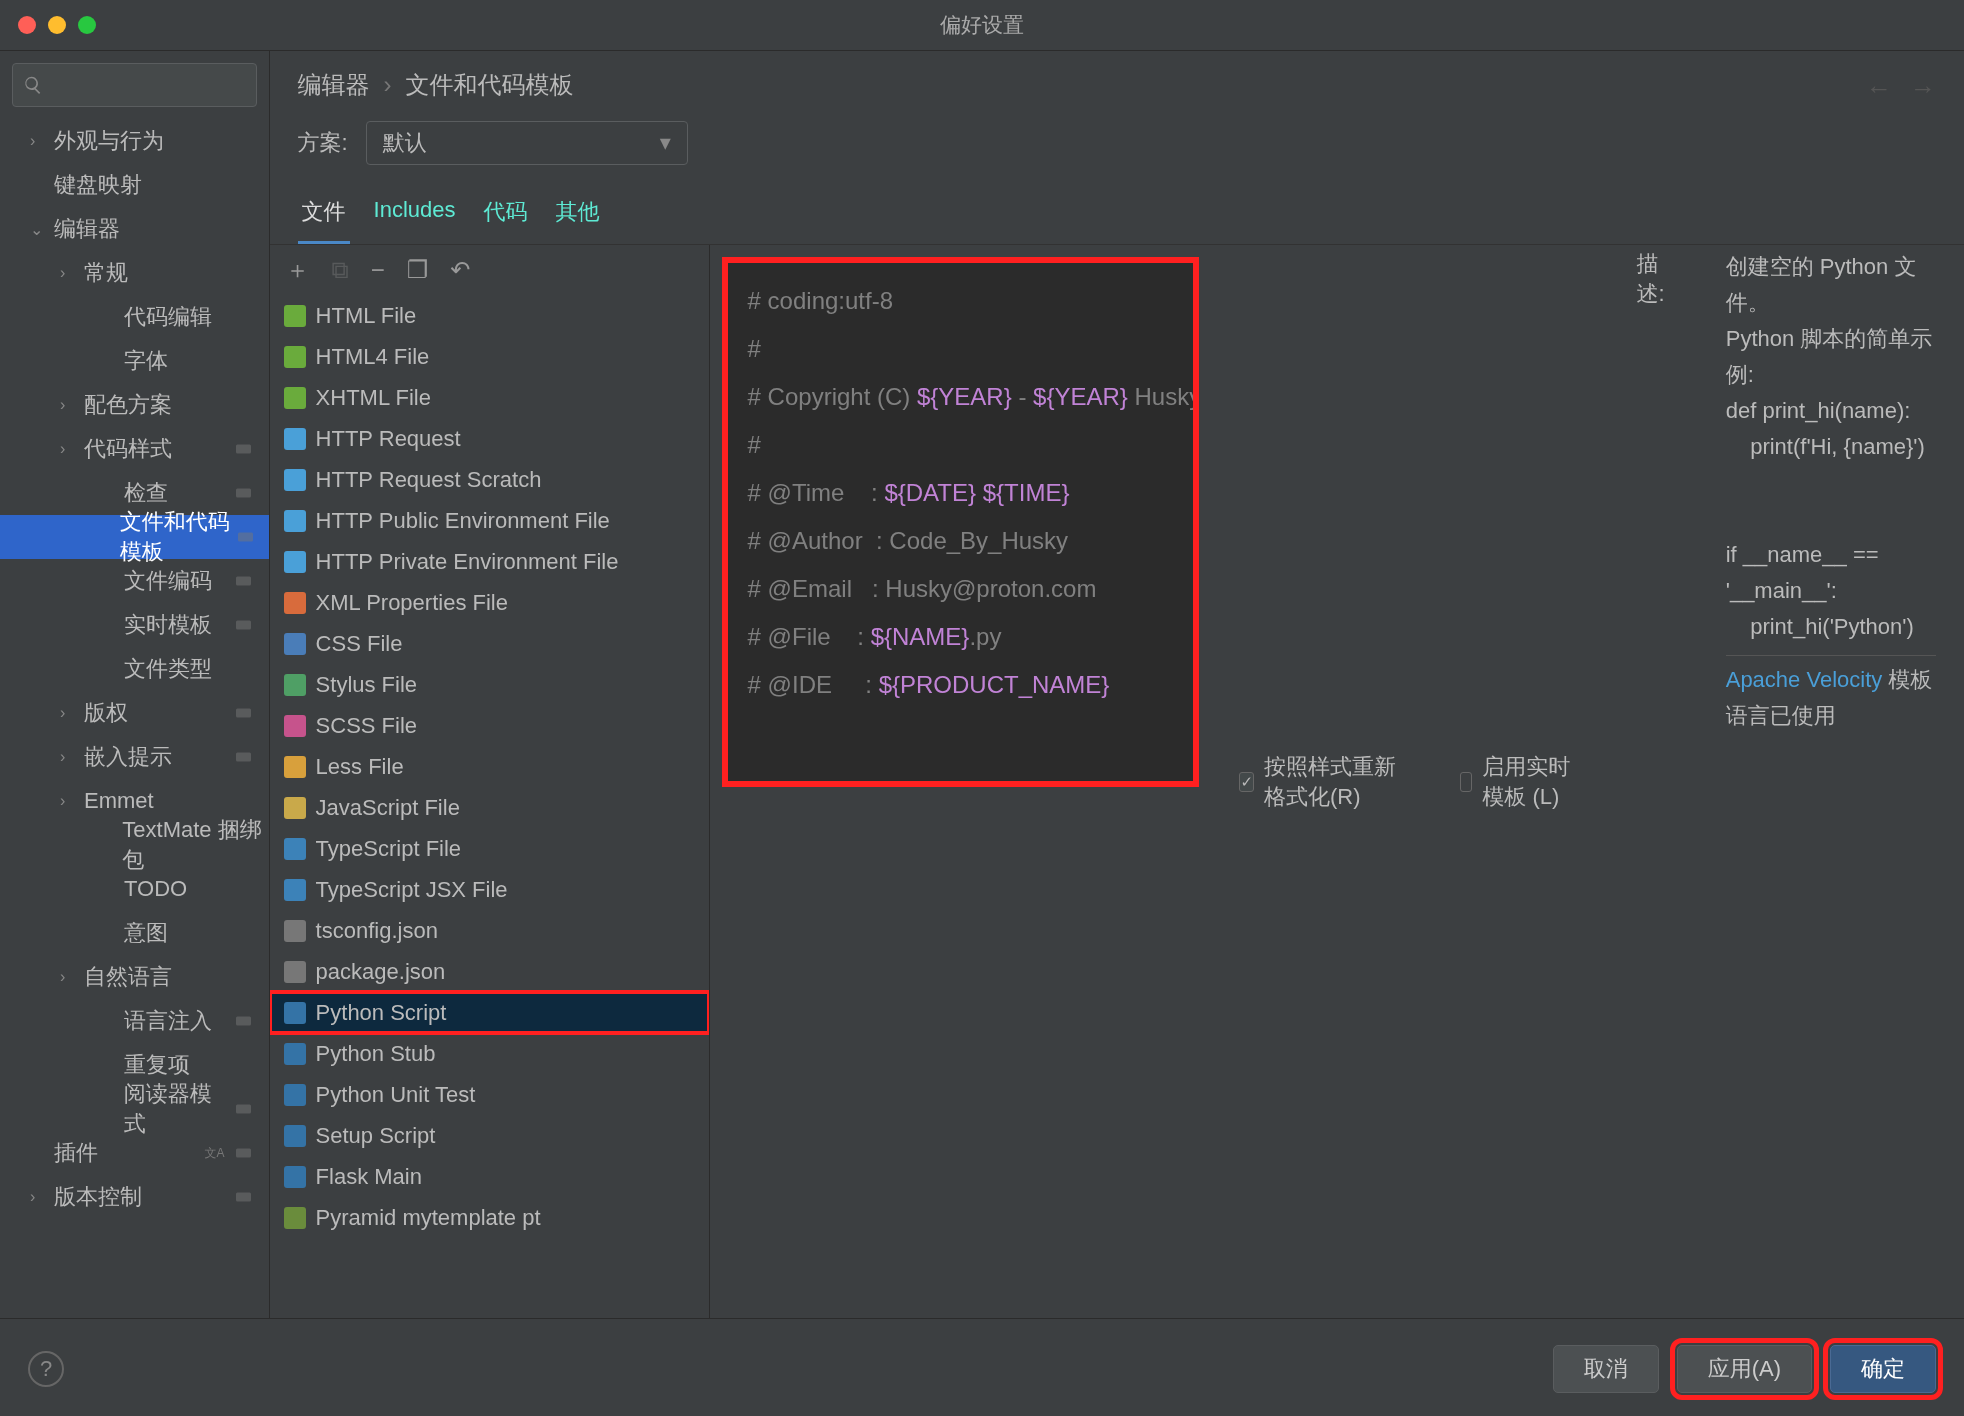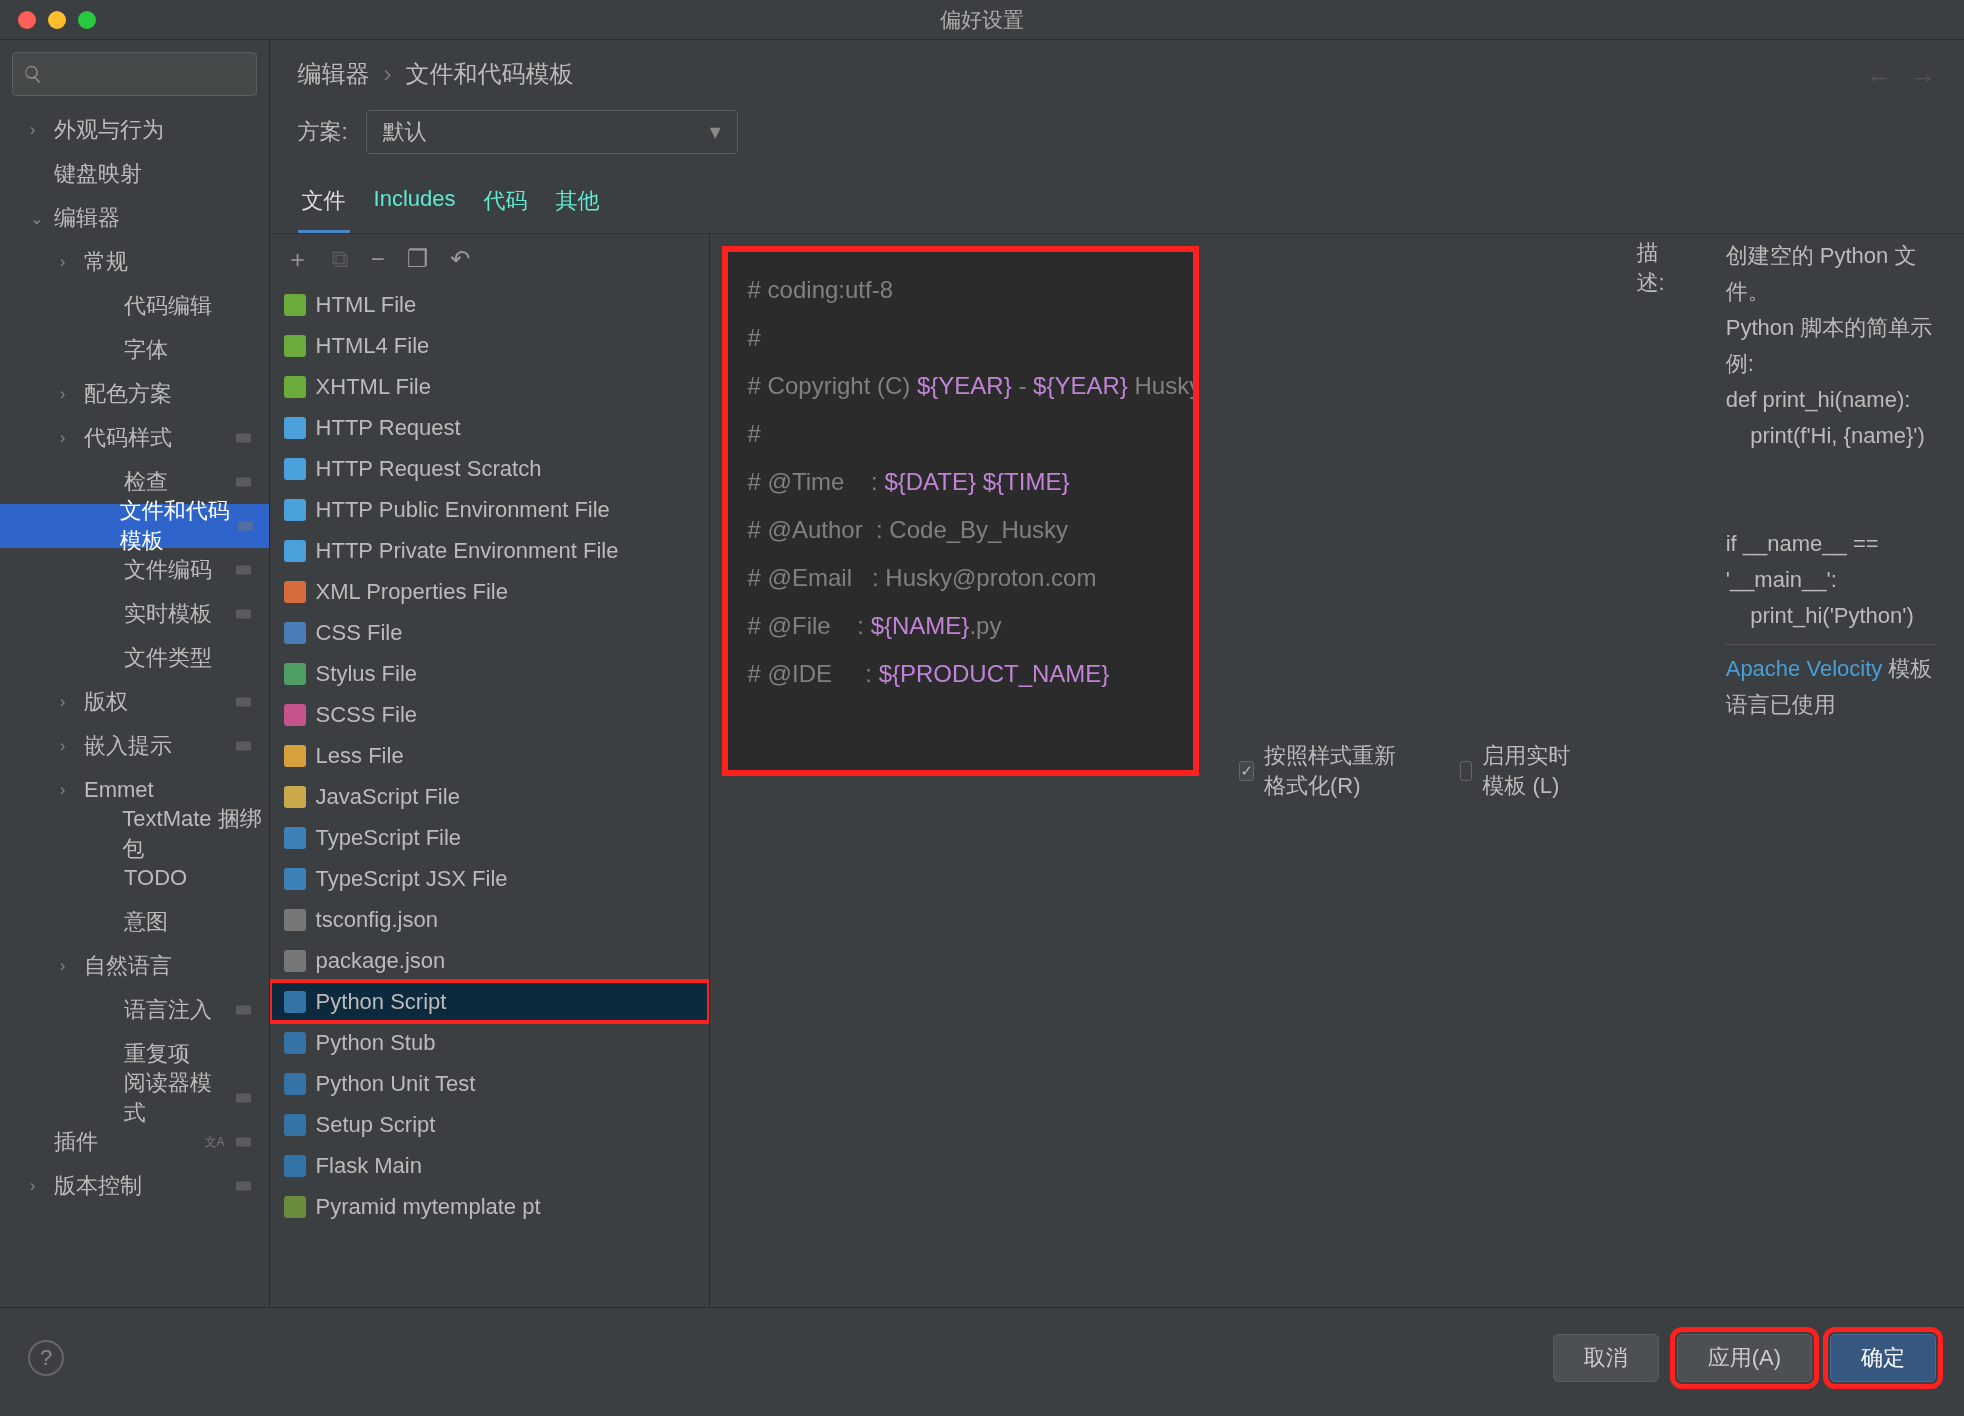--- a/index.html
+++ b/index.html
@@ -1,17 +1,17 @@
 <!DOCTYPE html>
 <html><head>
 <meta charset="utf-8">
 <style>
 * { margin:0; padding:0; box-sizing:border-box; font-family:-apple-system,"Segoe UI",sans-serif; }
 body { background:#3c3f41; color:#bbbbbb; width:1964px; height:1416px; overflow:hidden; font-size:20px; }
-.titlebar { height:40px; background:#3c3f41; display:flex; align-items:center; border-bottom:1px solid #2b2b2b; position:relative; }
+.titlebar { height:51px; background:#3c3f41; display:flex; align-items:center; border-bottom:1px solid #2b2b2b; position:relative; }
 .traffic { display:flex; gap:12px; padding-left:18px; }
 .dot { width:18px; height:18px; border-radius:50%; }
 .dot.r{background:#ff5f57;} .dot.y{background:#ffbd2e;} .dot.g{background:#28c840;}
 .titlebar .title{position:absolute;left:50%;transform:translateX(-50%);color:#aaa;font-size:21px;}
 .root{display:flex;height:1267px;}
 .sidebar{width:395px;background:#3c3f41;border-right:1px solid #2b2b2b;display:flex;flex-direction:column;}
 .search{margin:12px;background:#45494a;border:1px solid #5a5d5f;border-radius:4px;height:44px;display:flex;align-items:center;padding:0 10px;}
 .search svg{width:20px;height:20px;fill:#888;}
 .tree{flex:1;overflow:auto;}
 .tree-item{display:flex;align-items:center;height:44px;padding-left:30px;cursor:pointer;font-size:22px;color:#bbb;}
@@ -20,21 +20,21 @@
 .tree-item.sel{background:#2f65ca;color:#fff;}
 .chev{width:18px;display:inline-block;color:#888;font-size:16px;margin-right:6px;}
 .spacer{flex:1;}
 .badge{width:24px;height:18px;margin-right:12px;opacity:.5;display:inline-flex;align-items:center;justify-content:center;}
 .badge svg{width:18px;height:14px;fill:#777;}
 .main{flex:1;display:flex;flex-direction:column;background:#3c3f41;}
 .breadcrumb{padding:18px 28px 8px;font-size:24px;color:#bbb;display:flex;align-items:center;gap:14px;}
 .breadcrumb .sep{color:#777;}
 .nav-arrows{margin-left:auto;display:flex;gap:18px;font-size:26px;color:#555;}
 .scheme-row{padding:12px 28px 18px;display:flex;align-items:center;gap:18px;font-size:22px;}
-.scheme-dd{background:#3c3f41;border:1px solid #5a5d5f;border-radius:4px;padding:6px 16px;width:372px;display:flex;align-items:center;}
+.scheme-dd{background:#3c3f41;border:1px solid #5a5d5f;border-radius:4px;padding:6px 16px;width:322px;display:flex;align-items:center;}
 .scheme-dd .arr{margin-left:auto;color:#888;}
 .tabs{display:flex;gap:20px;padding:0 28px;border-bottom:1px solid #323232;font-size:22px;}
 .tab{padding:14px 4px;color:#5eead4;cursor:pointer;}
 .tab.active{color:#ddd;border-bottom:3px solid #4a88c7;}
 .content{flex:1;display:flex;min-height:0;}
 .tpl-col{width:440px;border-right:1px solid #2b2b2b;display:flex;flex-direction:column;}
 .toolbar{height:50px;display:flex;align-items:center;gap:22px;padding:0 16px;color:#999;font-size:24px;}
 .toolbar span{cursor:pointer;}
 .tpl-list{flex:1;overflow:auto;}
 .tpl-item{height:41px;display:flex;align-items:center;padding-left:14px;gap:10px;font-size:22px;cursor:pointer;}

